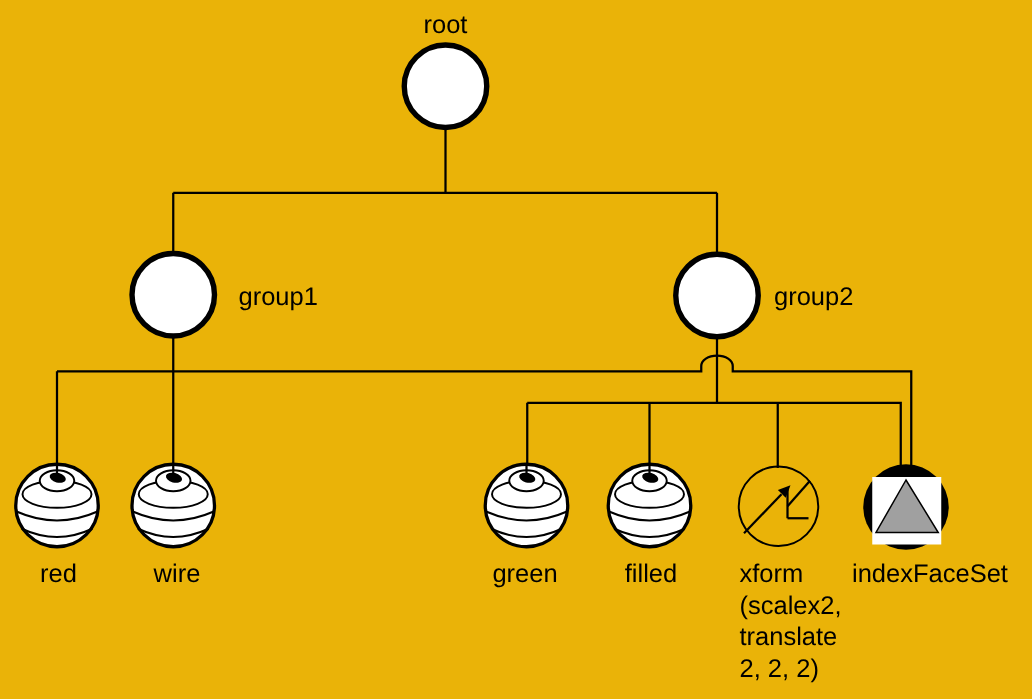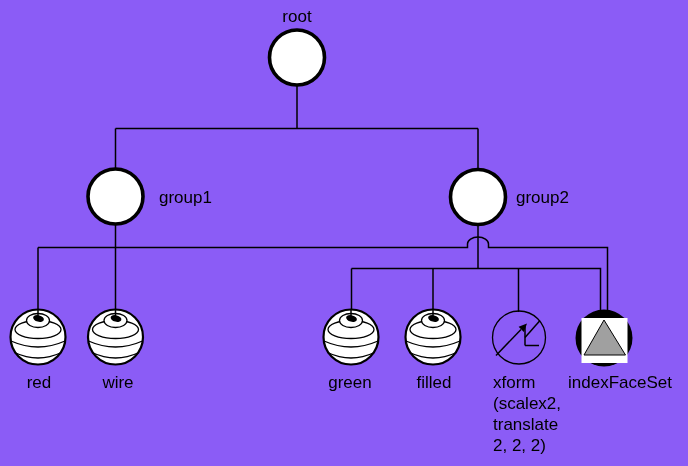--- a/index.html
+++ b/index.html
@@ -4,21 +4,21 @@
 <style>
   html, body {
     margin: 0;
     padding: 0;
     background: #ffffff;
   }
   .stage {
     position: relative;
     width: 688px;
     height: 466px;
-    background: #8b5cf6;
+    background: #eab308;
     overflow: hidden;
     font-family: "Liberation Sans", sans-serif;
   }
   svg text {
     font-family: "Liberation Sans", sans-serif;
     font-size: 17px;
     fill: #000000;
   }
   .edge {
     stroke: #000000;

